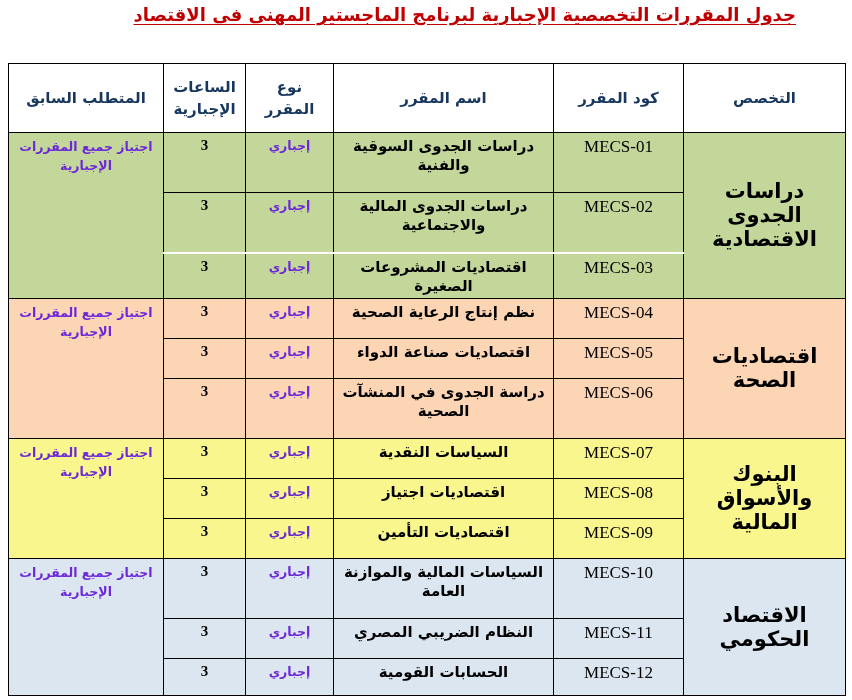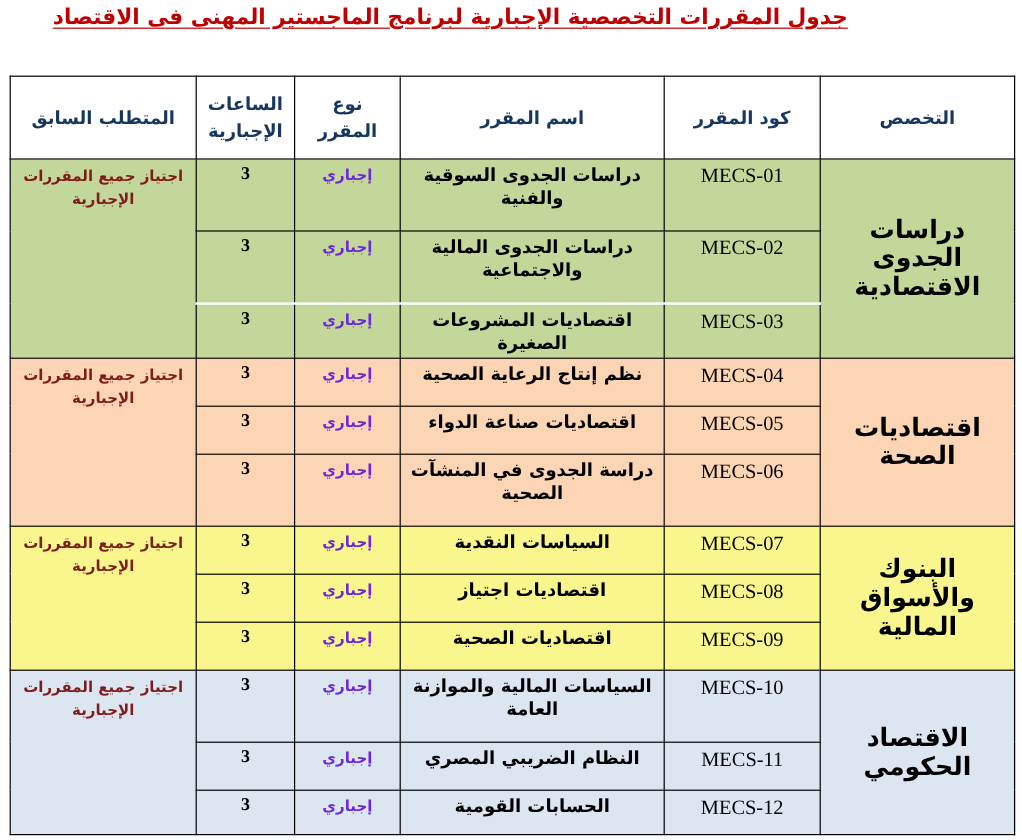--- a/index.html
+++ b/index.html
@@ -1,41 +1,40 @@
 <!DOCTYPE html>
 <html><head>
   <meta charset="utf-8">
   <style>
     html, body { margin:0; padding:0; background:#ffffff; }
     body { width:852px; height:700px; position:relative; overflow:hidden; font-family:"DejaVu Sans", sans-serif; }
     .title {
-      position:absolute; top:4px; left:0; width:796px; text-align:left;
+      position:absolute; top:4px; left:0; width:796px; text-align:right;
       direction:rtl; color:#c00000; font-weight:bold; font-size:18px;
       text-decoration:underline; text-underline-offset:3px;
       font-family:"DejaVu Sans", sans-serif;
-      padding-left:44px;
     }
     table {
       position:absolute; left:8px; top:63px; width:837px;
       border-collapse:collapse; direction:rtl; table-layout:fixed;
     }
     td, th {
       border:1.5px solid #000; padding:2px 4px; vertical-align:top; text-align:center;
       font-family:"DejaVu Sans", sans-serif;
     }
     th {
       height:64px; background:#ffffff; color:#17375e; font-weight:bold; font-size:15px;
       vertical-align:middle; line-height:22px;
     }
     td.spec { vertical-align:middle; font-weight:bold; font-size:21px; line-height:24px; color:#000; }
     td.code { font-family:"Liberation Serif", serif; font-size:17px; color:#000; padding-top:4px; }
     td.name { font-weight:bold; font-size:15px; line-height:19px; color:#000; padding-top:4px; }
     td.type { font-weight:bold; font-size:12.5px; color:#6d28d9; padding-top:5px; }
     td.hours { font-family:"Liberation Serif", serif; font-weight:bold; font-size:15px; color:#000; padding-top:4px; }
-    td.prereq { font-weight:bold; font-size:12.5px; line-height:19px; color:#7f1d1d; padding-top:4px; }
+    td.prereq { font-weight:bold; font-size:12.5px; line-height:19px; color:#6d28d9; padding-top:4px; }
     .g-green td { background:#c4d79b; }
     .g-peach td { background:#fcd5b4; }
     .g-yellow td { background:#f8f68c; }
     .g-blue td { background:#dce6f1; }
     .white-line td { border-top:2px solid #ffffff; }
   </style>
 </head>
 <body>
 
 <div class="title">جدول المقررات التخصصية الإجبارية لبرنامج الماجستير المهنى فى الاقتصاد</div>
@@ -112,21 +111,21 @@
       <td class="prereq" rowspan="3">اجتياز جميع المقررات الإجبارية</td>
     </tr>
     <tr class="g-yellow" style="height:40px">
       <td class="code">MECS-08</td>
       <td class="name">اقتصاديات اجتياز</td>
       <td class="type">إجباري</td>
       <td class="hours">3</td>
     </tr>
     <tr class="g-yellow" style="height:40px">
       <td class="code">MECS-09</td>
-      <td class="name">اقتصاديات الصحية</td>
+      <td class="name">اقتصاديات التأمين</td>
       <td class="type">إجباري</td>
       <td class="hours">3</td>
     </tr>
 
     <tr class="g-blue" style="height:60px">
       <td class="spec" rowspan="3">الاقتصاد الحكومي</td>
       <td class="code">MECS-10</td>
       <td class="name">السياسات المالية والموازنة العامة</td>
       <td class="type">إجباري</td>
       <td class="hours">3</td>

